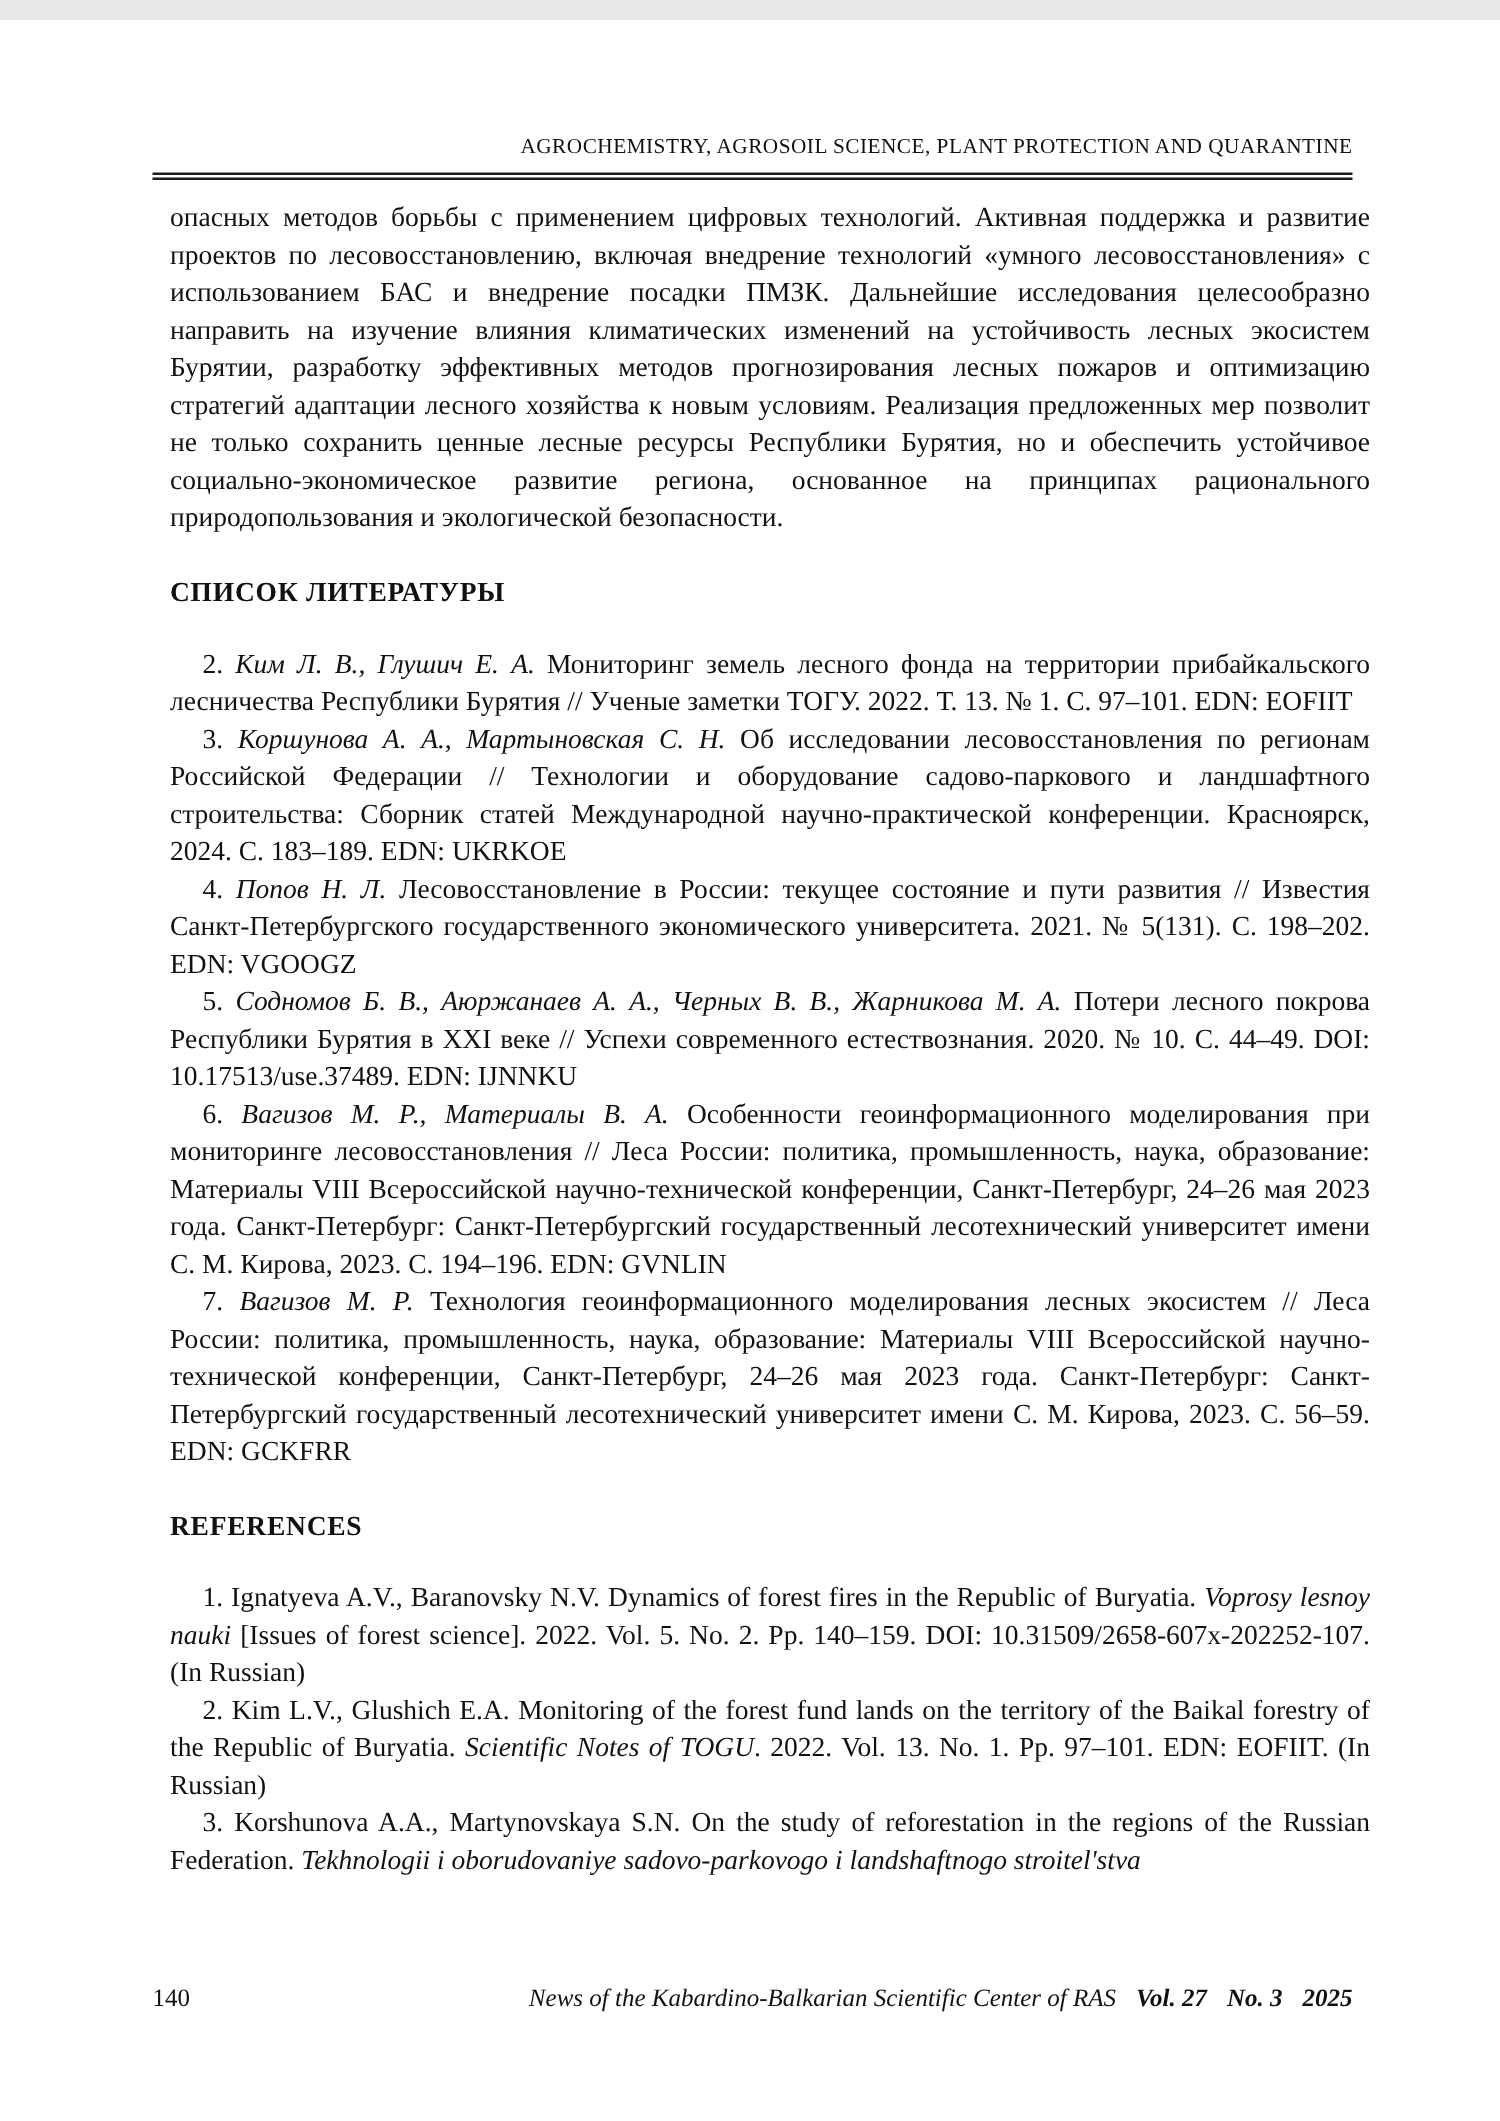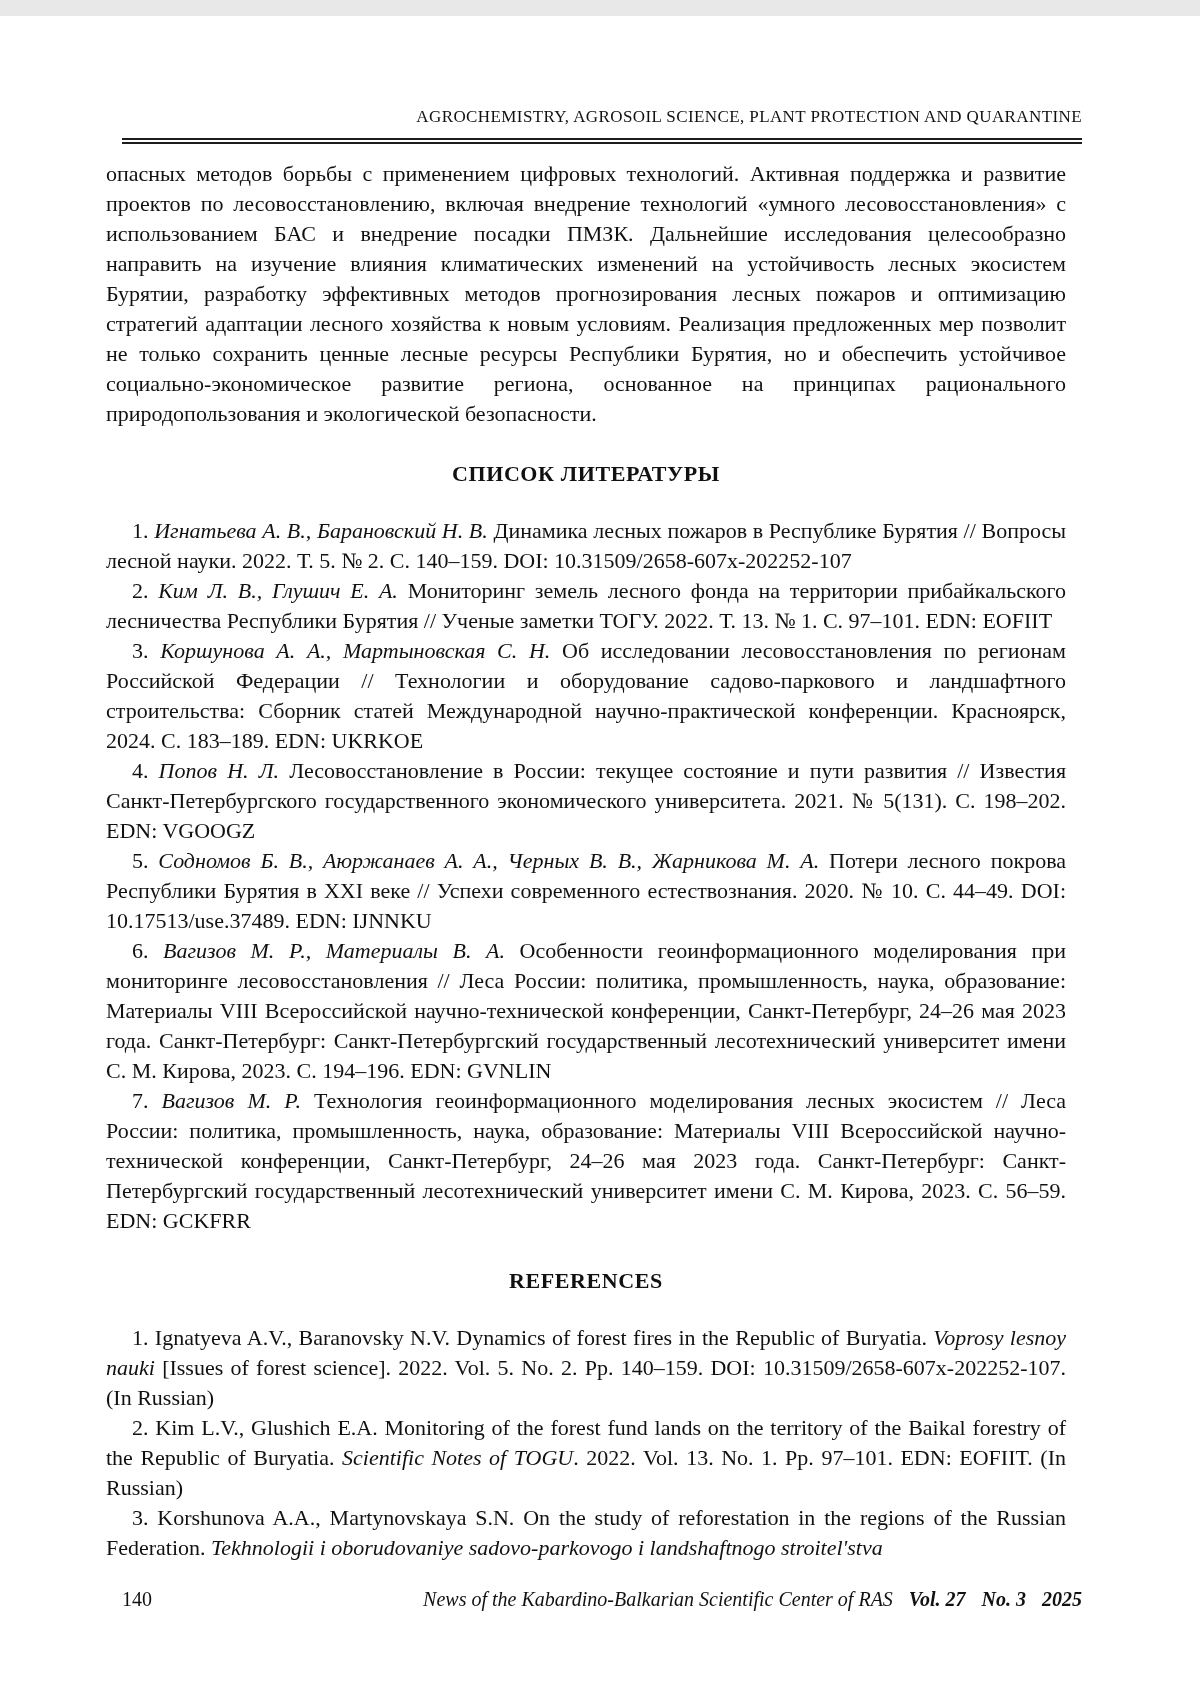--- a/index.html
+++ b/index.html
@@ -19,28 +19,27 @@
     letter-spacing:0.4px;
     white-space:nowrap;
   }
   .double-rule {
     position:absolute; top:122px; left:122px; width:960px;
     height:2px;
     border-top:2.5px solid #1c1c1c;
     border-bottom:2px solid #1c1c1c;
   }
   .content {
-    position:absolute; top:143px; left:106px; width:960px;
+    position:absolute; top:143px; left:136px; width:960px;
     font-size:22px; line-height:30px;
     text-align:justify;
   }
   .body-par { margin:0; }
   .section-heading {
     margin:30px 0 27px 0;
-    text-align:center;
     font-size:22px;
     font-weight:bold;
     letter-spacing:0.6px;
     line-height:30px;
   }
   .ref { margin:0; text-indent:26px; }
   .ref .authors { font-style:italic; }
   .ref .jtitle { font-style:italic; }
   .footer {
     position:absolute; top:1570px; left:122px; width:960px;
@@ -58,23 +57,20 @@
 
   <div class="running-head">AGROCHEMISTRY, AGROSOIL SCIENCE, PLANT PROTECTION AND QUARANTINE</div>
   <div class="double-rule"></div>
 
   <div class="content">
 
     <p class="body-par">опасных методов борьбы с применением цифровых технологий. Активная поддержка и развитие проектов по лесовосстановлению, включая внедрение технологий «умного лесовосстановления» с использованием БАС и внедрение посадки ПМЗК. Дальнейшие исследования целесообразно направить на изучение влияния климатических изменений на устойчивость лесных экосистем Бурятии, разработку эффективных методов прогнозирования лесных пожаров и оптимизацию стратегий адаптации лесного хозяйства к новым условиям. Реализация предложенных мер позволит не только сохранить ценные лесные ресурсы Республики Бурятия, но и обеспечить устойчивое социально-экономическое развитие региона, основанное на принципах рационального природопользования и экологической безопасности.</p>
 
     <h2 class="section-heading">СПИСОК ЛИТЕРАТУРЫ</h2>
 
-    <p class="ref"><span class="num">1.</span>
-      <span class="authors">Игнатьева А. В., Барановский Н. В.</span>
-      <span class="rtext">Динамика лесных пожаров в Республике Бурятия // Вопросы лесной науки. 2022. Т. 5. № 2. С. 140–159. DOI: 10.31509/2658-607x-202252-107</span></p>
 
     <p class="ref"><span class="num">2.</span>
       <span class="authors">Ким Л. В., Глушич Е. А.</span>
       <span class="rtext">Мониторинг земель лесного фонда на территории прибайкальского лесничества Республики Бурятия // Ученые заметки ТОГУ. 2022. Т. 13. № 1. С. 97–101. EDN: EOFIIT</span></p>
 
     <p class="ref"><span class="num">3.</span>
       <span class="authors">Коршунова А. А., Мартыновская С. Н.</span>
       <span class="rtext">Об исследовании лесовосстановления по регионам Российской Федерации // Технологии и оборудование садово-паркового и ландшафтного строительства: Сборник статей Международной научно-практической конференции. Красноярск, 2024. С. 183–189. EDN: UKRKOE</span></p>
 
     <p class="ref"><span class="num">4.</span>

